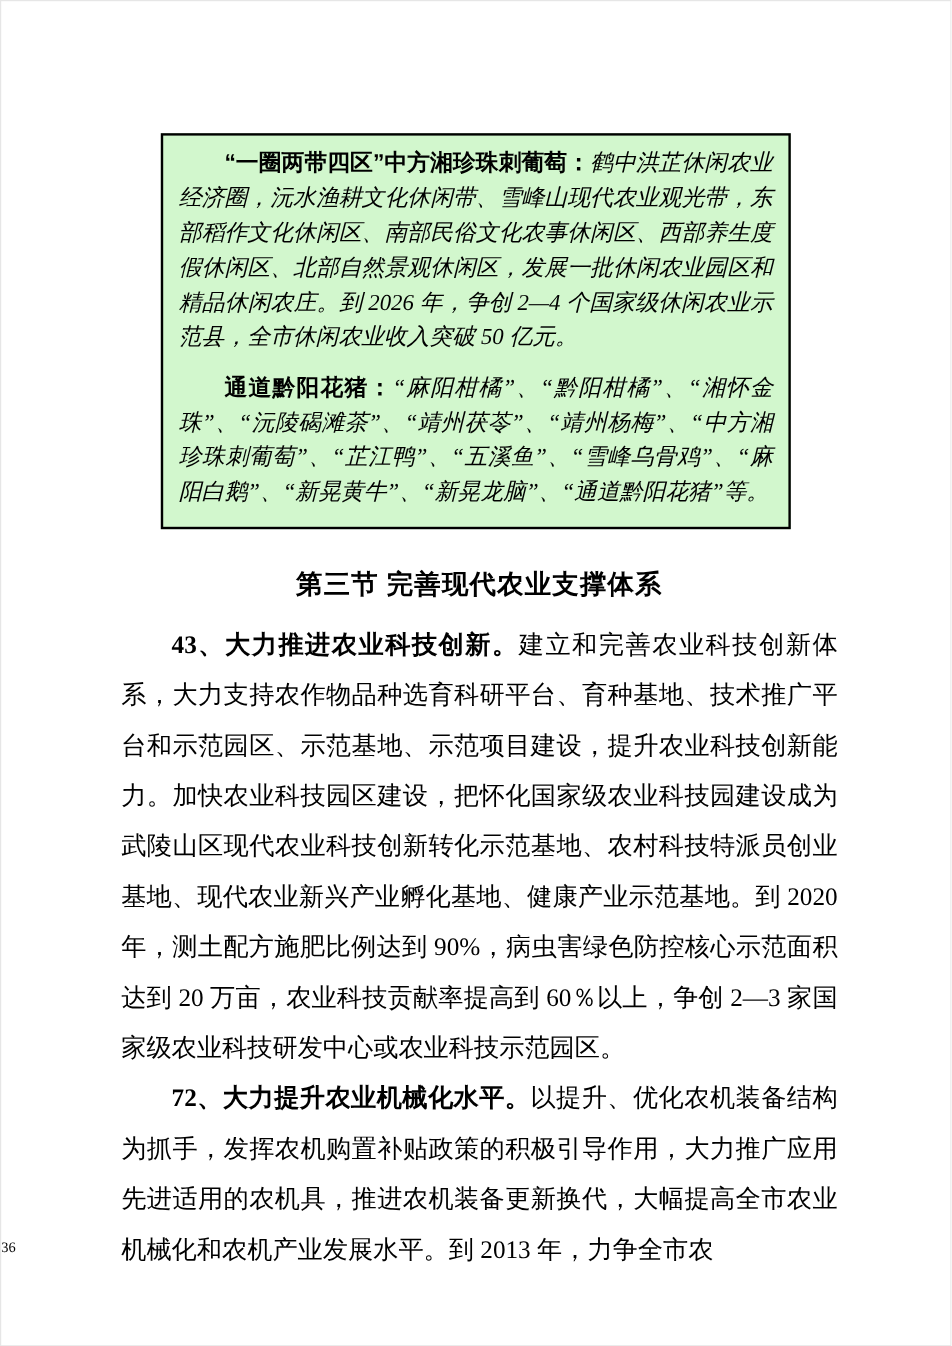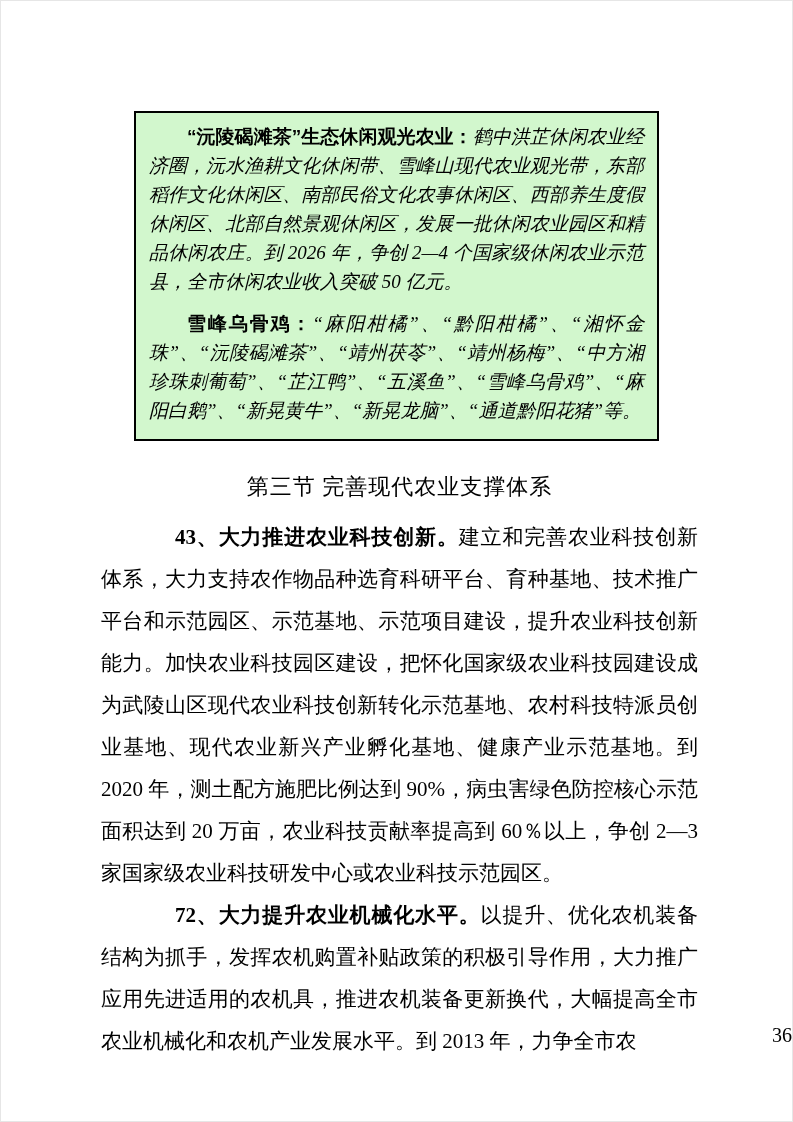--- a/index.html
+++ b/index.html
@@ -47,52 +47,51 @@
     font-style: normal;
     font-family: "Liberation Sans", sans-serif;
   }
   .box-body {
     font-style: italic;
   }
   .section-heading {
     margin: 31px 0 14px 0;
     text-align: center;
     font-size: 22px;
-    font-weight: normal;
+    font-weight: bold;
     letter-spacing: 1px;
   }
   .body-para {
     margin: 0;
     font-size: 21px;
     line-height: 42px;
     text-indent: 2em;
     text-align: justify;
   }
   .para-lead {
     font-weight: bold;
-    margin-left: 32px;
   }
   .page-number {
     position: absolute;
     bottom: 74px;
     left: 0;
     right: 0;
-    text-align: right;
-    font-size: 20px;
+    text-align: left;
+    font-size: 12px;
   }
 </style>
 </head>
 <body>
 
 <div class="page">
   <div class="content">
 
     <div class="green-box">
-      <p class="box-para"><span class="box-lead">“沅陵碣滩茶”生态休闲观光农业：</span><span class="box-body">鹤中洪芷休闲农业经济圈，沅水渔耕文化休闲带、雪峰山现代农业观光带，东部稻作文化休闲区、南部民俗文化农事休闲区、西部养生度假休闲区、北部自然景观休闲区，发展一批休闲农业园区和精品休闲农庄。到 2026 年，争创 2—4 个国家级休闲农业示范县，全市休闲农业收入突破 50 亿元。</span></p>
-      <p class="box-para"><span class="box-lead">雪峰乌骨鸡：</span><span class="box-body">“麻阳柑橘”、“黔阳柑橘”、“湘怀金珠”、“沅陵碣滩茶”、“靖州茯苓”、“靖州杨梅”、“中方湘珍珠刺葡萄”、“芷江鸭”、“五溪鱼”、“雪峰乌骨鸡”、“麻阳白鹅”、“新晃黄牛”、“新晃龙脑”、“通道黔阳花猪”等。</span></p>
+      <p class="box-para"><span class="box-lead">“一圈两带四区”中方湘珍珠刺葡萄：</span><span class="box-body">鹤中洪芷休闲农业经济圈，沅水渔耕文化休闲带、雪峰山现代农业观光带，东部稻作文化休闲区、南部民俗文化农事休闲区、西部养生度假休闲区、北部自然景观休闲区，发展一批休闲农业园区和精品休闲农庄。到 2026 年，争创 2—4 个国家级休闲农业示范县，全市休闲农业收入突破 50 亿元。</span></p>
+      <p class="box-para"><span class="box-lead">通道黔阳花猪：</span><span class="box-body">“麻阳柑橘”、“黔阳柑橘”、“湘怀金珠”、“沅陵碣滩茶”、“靖州茯苓”、“靖州杨梅”、“中方湘珍珠刺葡萄”、“芷江鸭”、“五溪鱼”、“雪峰乌骨鸡”、“麻阳白鹅”、“新晃黄牛”、“新晃龙脑”、“通道黔阳花猪”等。</span></p>
     </div>
 
     <h2 class="section-heading">第三节 完善现代农业支撑体系</h2>
 
     <p class="body-para"><span class="para-lead">43、大力推进农业科技创新。</span><span>建立和完善农业科技创新体系，大力支持农作物品种选育科研平台、育种基地、技术推广平台和示范园区、示范基地、示范项目建设，提升农业科技创新能力。加快农业科技园区建设，把怀化国家级农业科技园建设成为武陵山区现代农业科技创新转化示范基地、农村科技特派员创业基地、现代农业新兴产业孵化基地、健康产业示范基地。到 2020 年，测土配方施肥比例达到 90%，病虫害绿色防控核心示范面积达到 20 万亩，农业科技贡献率提高到 60％以上，争创 2—3 家国家级农业科技研发中心或农业科技示范园区。</span></p>
 
     <p class="body-para"><span class="para-lead">72、大力提升农业机械化水平。</span><span>以提升、优化农机装备结构为抓手，发挥农机购置补贴政策的积极引导作用，大力推广应用先进适用的农机具，推进农机装备更新换代，大幅提高全市农业机械化和农机产业发展水平。到 2013 年，力争全市农</span></p>
 
   </div>
 

